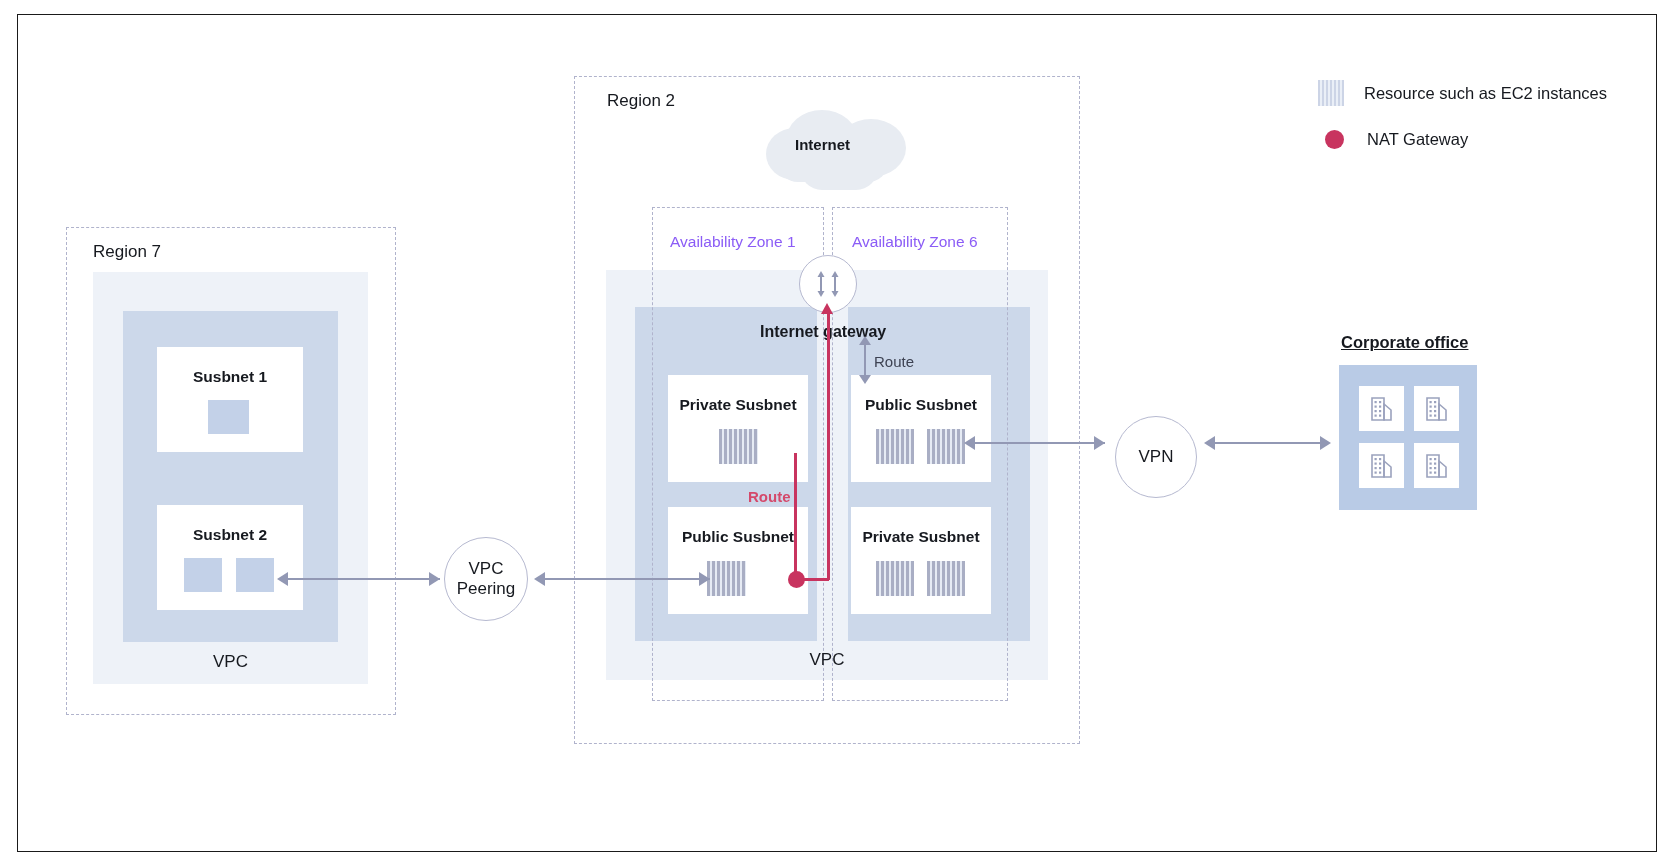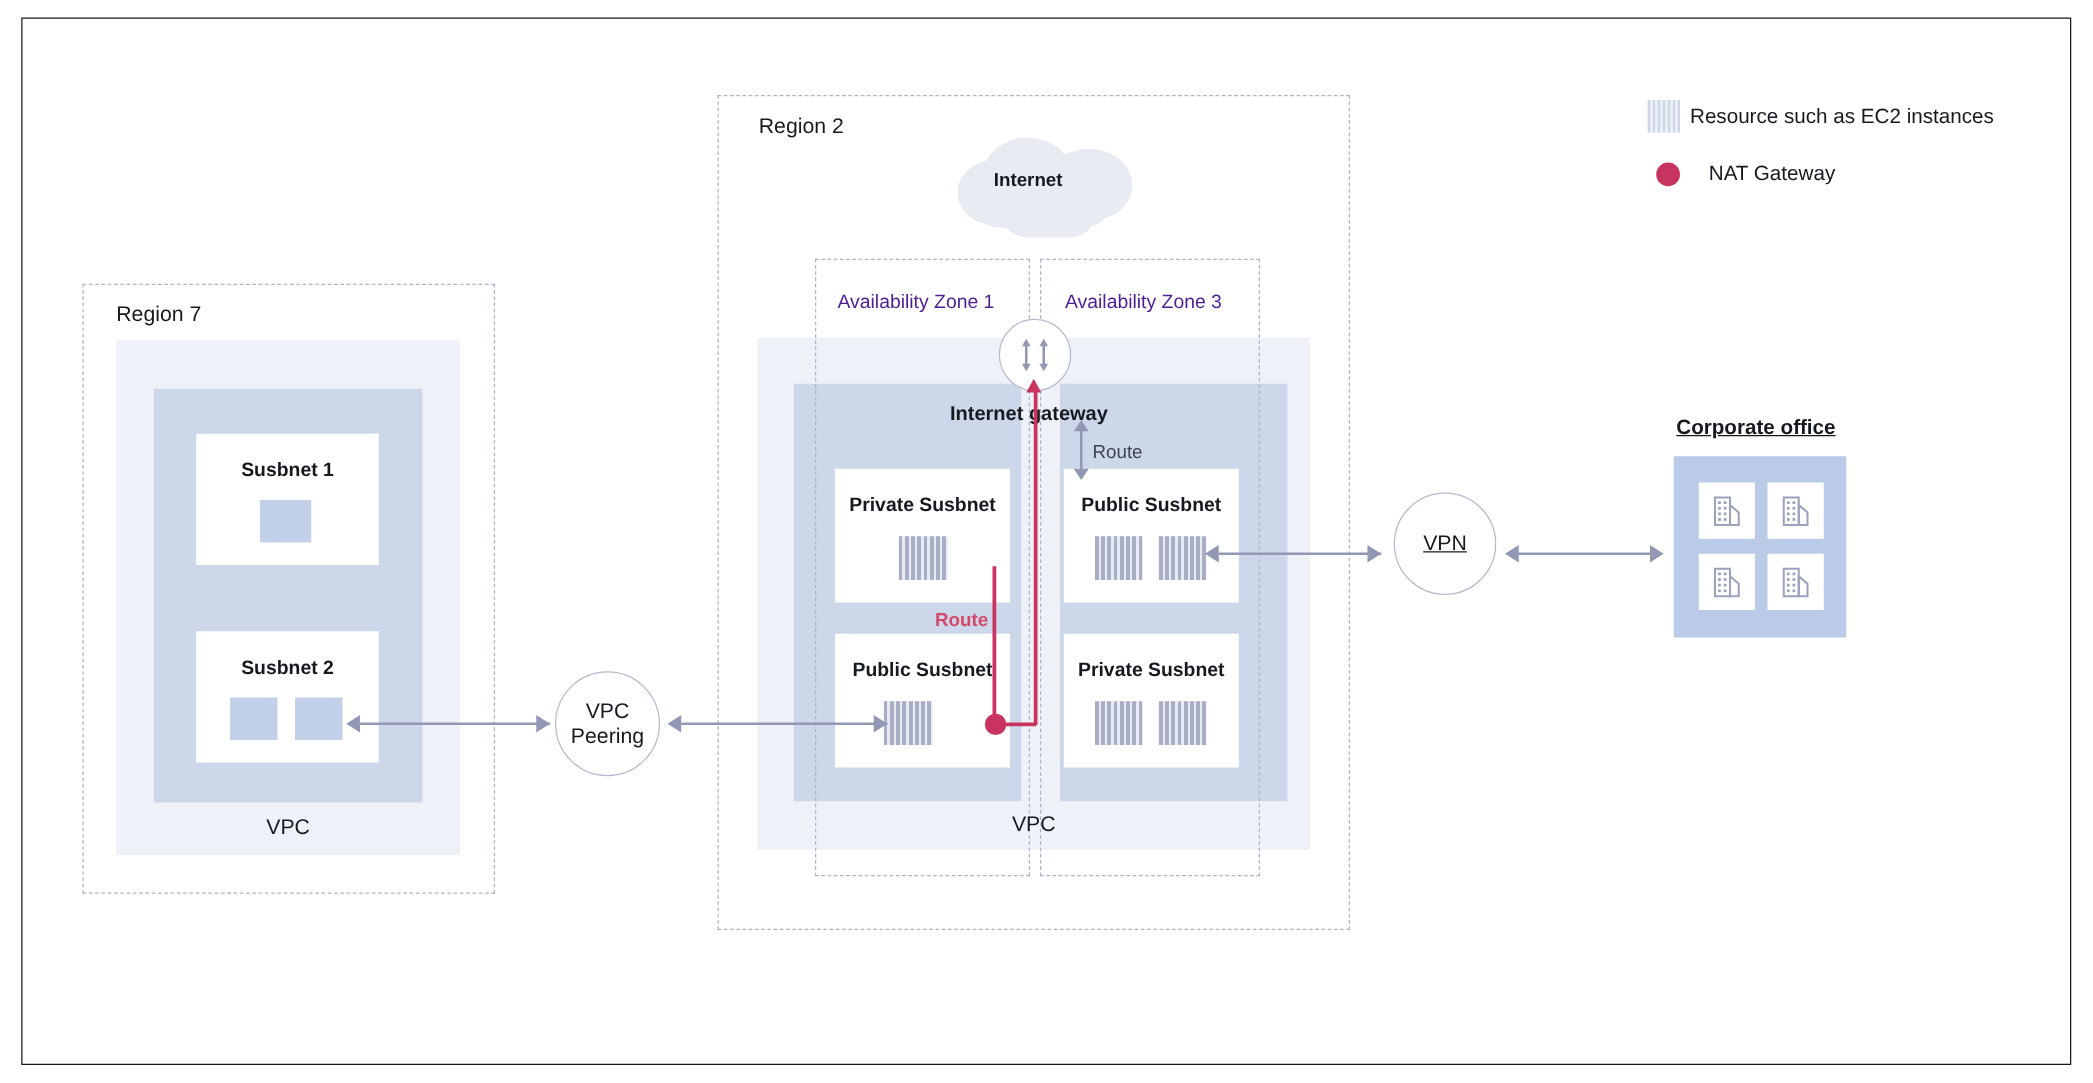--- a/index.html
+++ b/index.html
@@ -29,21 +29,21 @@
   }
   .region-label{
     position:absolute;
     font-size:17px;
     color:#16191f;
     white-space:nowrap;
   }
   .az-label{
     position:absolute;
     font-size:15.5px;
-    color:#4c1d95;
+    color:#8b5cf6;
     white-space:nowrap;
     text-align:center;
   }
 
   
   .vpc-outer{
     position:absolute;
     background:#eef2f8;
     box-sizing:border-box;
   }
@@ -170,21 +170,21 @@
   .legend-row{position:absolute;display:flex;align-items:center;}
   .legend-swatch-striped{
     width:26px;height:26px;
     background-image:repeating-linear-gradient(
         to right,
         #ccd4e6 0px,#ccd4e6 2px,
         #eaeff7 2px,#eaeff7 4px);
     background-color:#dde4f0;
   }
   .legend-dot{width:19px;height:19px;border-radius:50%;background:#c8345f;margin-left:3px;}
-  .legend-text{margin-left:8px;font-size:16.5px;color:#16191f;white-space:nowrap;}
+  .legend-text{margin-left:20px;font-size:16.5px;color:#16191f;white-space:nowrap;}
 </style>
 </head>
 <body>
 
 <div id="canvas">
 
   <div class="frame"></div>
 
   <div class="legend-row" style="left:1318px;top:80px;">
     <span class="legend-swatch-striped"></span>
@@ -228,21 +228,21 @@
 
   <div class="vpc-outer" style="left:606px;top:270px;width:442px;height:410px;"></div>
 
   <div class="vpc-inner" style="left:635px;top:307px;width:182px;height:334px;"></div>
   <div class="vpc-inner" style="left:848px;top:307px;width:182px;height:334px;"></div>
 
   <div class="dashed-region" style="left:652px;top:207px;width:172px;height:494px;"></div>
   <div class="az-label" style="left:670px;top:233px;">Availability Zone 1</div>
 
   <div class="dashed-region" style="left:832px;top:207px;width:176px;height:494px;"></div>
-  <div class="az-label" style="left:852px;top:233px;">Availability Zone 3</div>
+  <div class="az-label" style="left:852px;top:233px;">Availability Zone 6</div>
 
   <div class="subnet" style="left:668px;top:375px;width:140px;height:107px;">
     <div class="subnet-title" style="top:21px;">Private Susbnet</div>
     <div class="res-striped" style="left:51px;top:54px;width:39px;height:35px;"></div>
   </div>
   <div class="subnet" style="left:668px;top:507px;width:140px;height:107px;">
     <div class="subnet-title" style="top:21px;">Public Susbnet</div>
     <div class="res-striped" style="left:39px;top:54px;width:39px;height:35px;"></div>
   </div>
 
@@ -293,21 +293,21 @@
   </div>
 
   <div class="hline" style="left:288px;top:578px;width:152px;"></div>
   <div class="arrow ar-left" style="left:277px;top:572px;"></div>
   <div class="arrow ar-right" style="left:429px;top:572px;"></div>
 
   <div class="hline" style="left:545px;top:578px;width:165px;"></div>
   <div class="arrow ar-left" style="left:534px;top:572px;"></div>
   <div class="arrow ar-right" style="left:699px;top:572px;"></div>
 
-  <div class="circle-node" style="left:1115px;top:394px;width:82px;height:82px;text-decoration:underline;">
+  <div class="circle-node" style="left:1115px;top:416px;width:82px;height:82px;">
     <span>VPN</span>
   </div>
 
   <div class="hline" style="left:975px;top:442px;width:130px;"></div>
   <div class="arrow ar-left" style="left:964px;top:436px;"></div>
   <div class="arrow ar-right" style="left:1094px;top:436px;"></div>
 
   <div class="hline" style="left:1215px;top:442px;width:112px;"></div>
   <div class="arrow ar-left" style="left:1204px;top:436px;"></div>
   <div class="arrow ar-right" style="left:1320px;top:436px;"></div>

